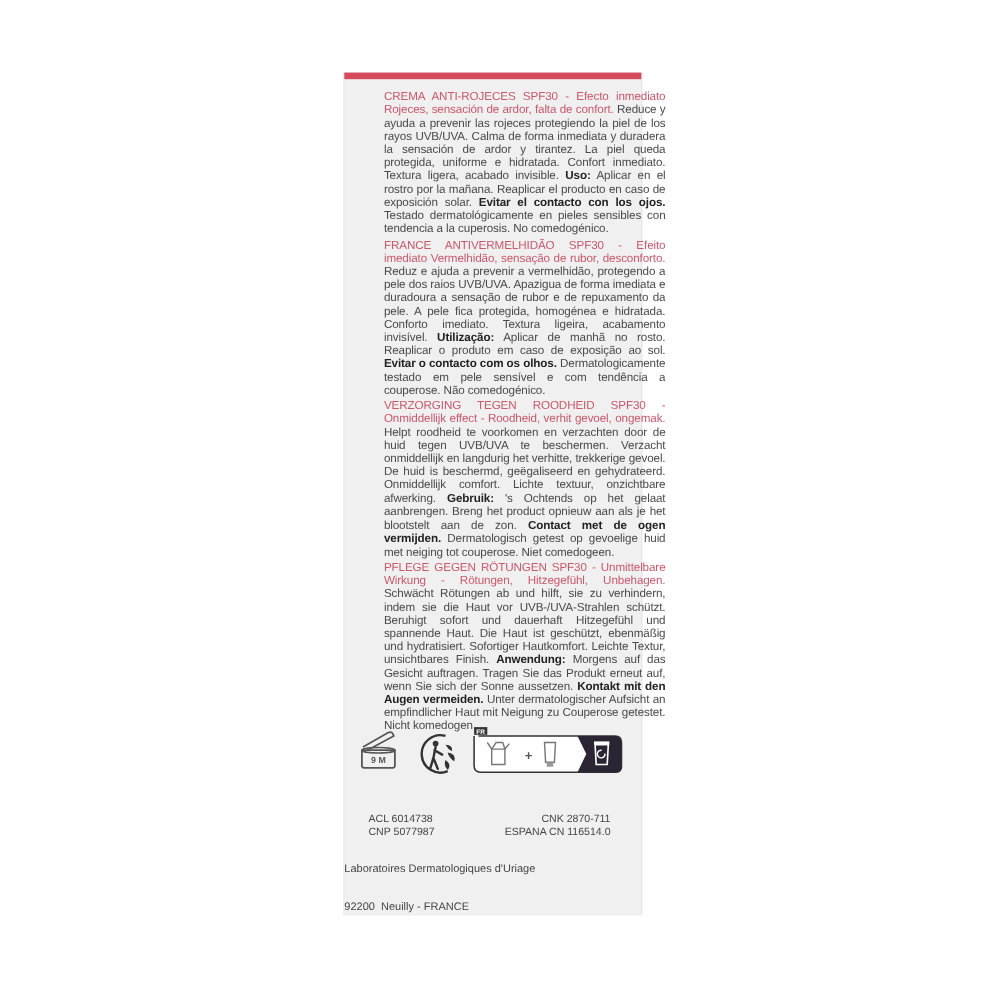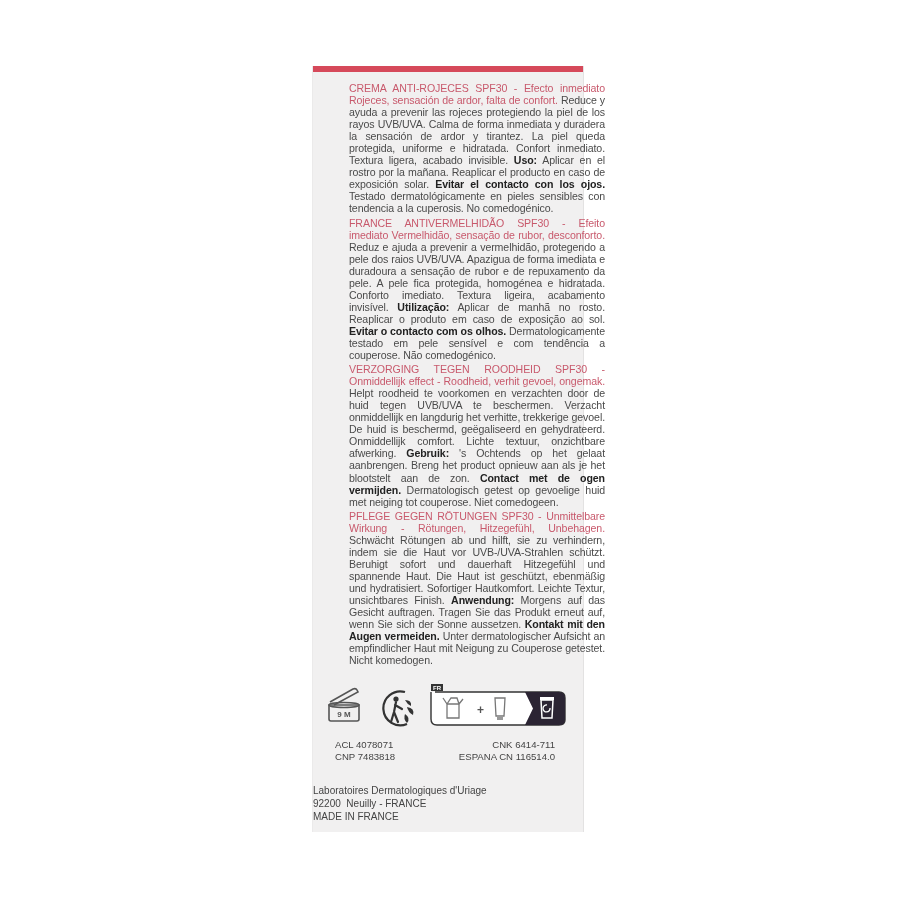--- a/index.html
+++ b/index.html
@@ -19,21 +19,21 @@
   .text-block {
     position:absolute; left:8px; top:16px; width:256px;
     font-size:10.6px; line-height:12.05px; color:#4a4a4a;
     text-align:justify; letter-spacing:-0.1px;margin-left:28px;
   }
   .section { margin-bottom:2px; }
   .sec-title { color:#c8596c; }
   .sec-sub { color:#c8596c; }
   .bold { font-weight:bold; color:#222; }
   .icons-row {
-    position:absolute; left:12px; top:612px; width:250px; height:58px;
+    position:absolute; left:12px; top:589px; width:250px; height:58px;
   }
   .pao { position:absolute; left:0; top:8px; width:38px; height:38px; }
   .triman { position:absolute; left:54px; top:10px; width:40px; height:40px; }
   .info-mobius {
     position:absolute; left:104px; top:6px; width:138px; height:42px;
   }
   .codes {
     position:absolute; left:22px; top:673px; width:220px;
     font-size:9.6px; line-height:12px; color:#444;
   }
@@ -99,27 +99,26 @@
       <rect x="68" y="32" width="6" height="4" fill="#999"></rect>
 
       <path d="M112 16 L124 16 L123 34 L113 34 Z" fill="none" stroke="#fff" stroke-width="1.5"></path>
       <rect x="111" y="13" width="14" height="3" fill="#fff"></rect>
       <path d="M121 24 A3.5 3.5 0 1 1 118 21" fill="none" stroke="#fff" stroke-width="1.3"></path>
     </svg>
   </div>
 
   <div class="codes">
     <div class="row">
-      <span>ACL 4078071</span>
-      <span>CNK 6414-711</span>
+      <span>ACL 6014738</span>
+      <span>CNK 2870-711</span>
     </div>
     <div class="row">
-      <span>CNP 7483818</span>
+      <span>CNP 5077987</span>
       <span>ESPANA CN 116514.0</span>
     </div>
   </div>
 
   <div class="address">
     <div>Laboratoires Dermatologiques d'Uriage</div>
-    <div style="white-space:pre;">92200  Neuilly - FRANCE</div>
-    <div>MADE IN FRANCE</div>
+    <div style="white-space:pre;margin-top:21px;">92200  Neuilly - FRANCE</div>
   </div>
 </div>
 
 </body></html>

